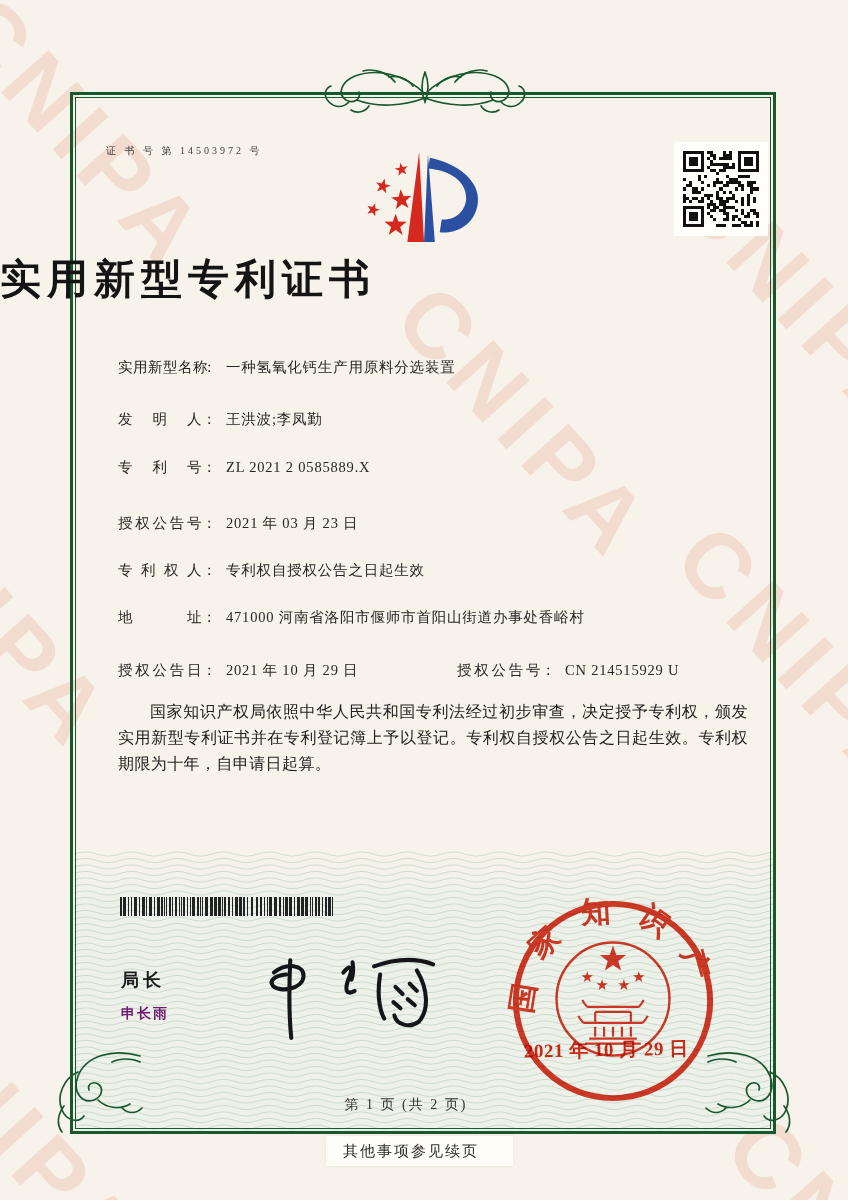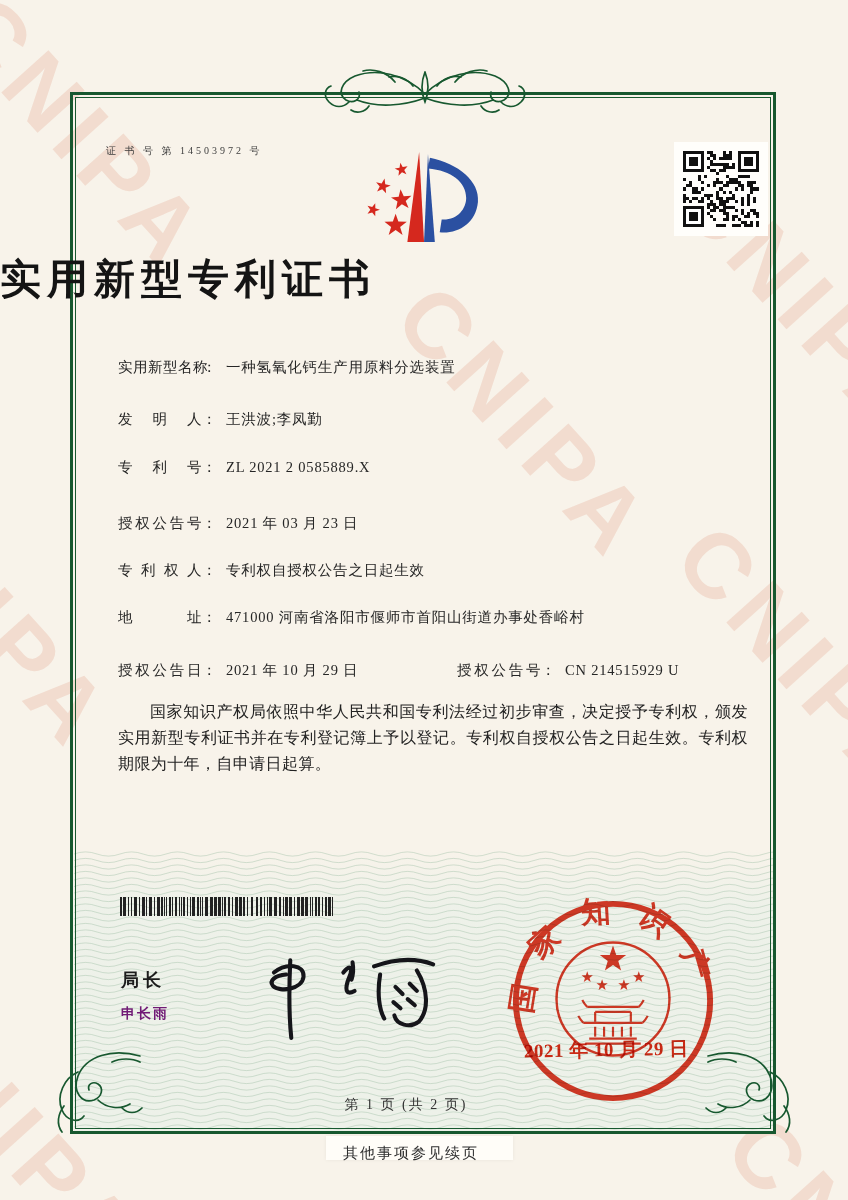--- a/index.html
+++ b/index.html
@@ -85,23 +85,23 @@
   .seal-text{font-size:30px;font-weight:700;fill:var(--seal-red);letter-spacing:24px;}
   .seal-date{
     position:absolute;left:524px;top:1037px;width:170px;z-index:6;
     font-size:19px;font-weight:700;color:var(--seal-red);letter-spacing:.5px;
     mix-blend-mode:multiply;transform:rotate(-1deg);
   }
 
   
   .page-info{position:absolute;left:320px;top:1096px;width:172px;z-index:4;text-align:center;font-size:14px;letter-spacing:2px;color:#333;}
   .note-strip{
-    position:absolute;left:326px;top:1136px;width:170px;height:24px;z-index:6;
+    position:absolute;left:326px;top:1136px;width:170px;height:30px;z-index:6;
     background:#fffdf8;box-shadow:0 0 4px rgba(0,0,0,.06);
-    font-size:15px;line-height:34px;padding-left:17px;color:#2e2e2e;letter-spacing:2px;
+    font-size:15px;line-height:34px;padding-left:17px;color:#2e2e2e;letter-spacing:2px;font-family:Liberation Mono, monospace;
   }
 </style>
 </head>
 <body>
 
 <div class="page">
 
   <div class="wm" style="left:-85px;top:80px">CNIPA</div>
   <div class="wm" style="left:640px;top:250px">CNIPA</div>
   <div class="wm" style="left:360px;top:370px">CNIPA</div>

